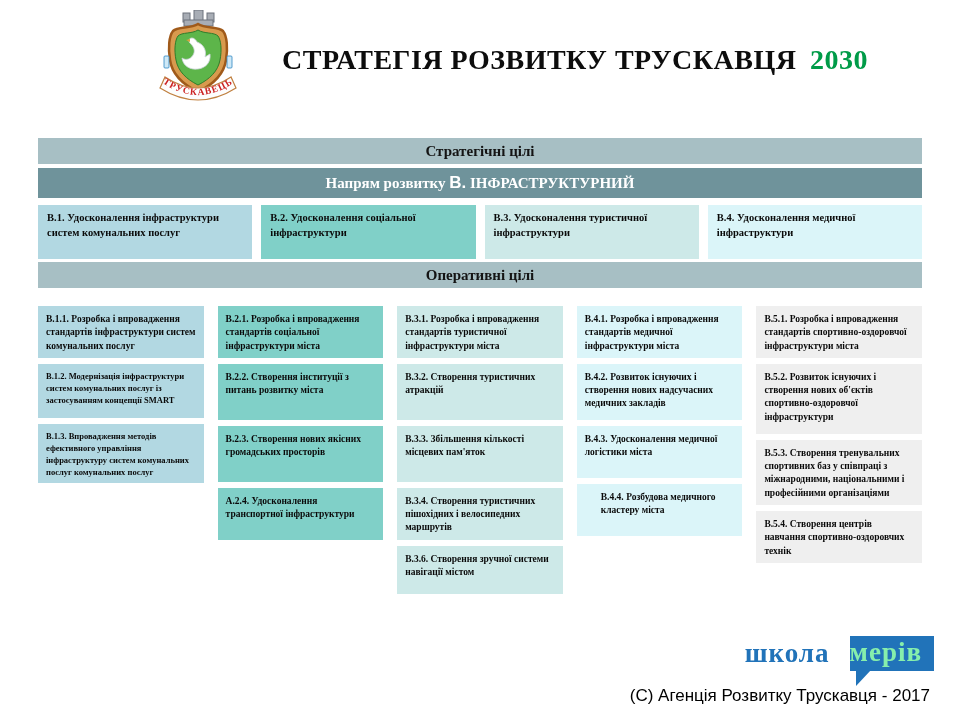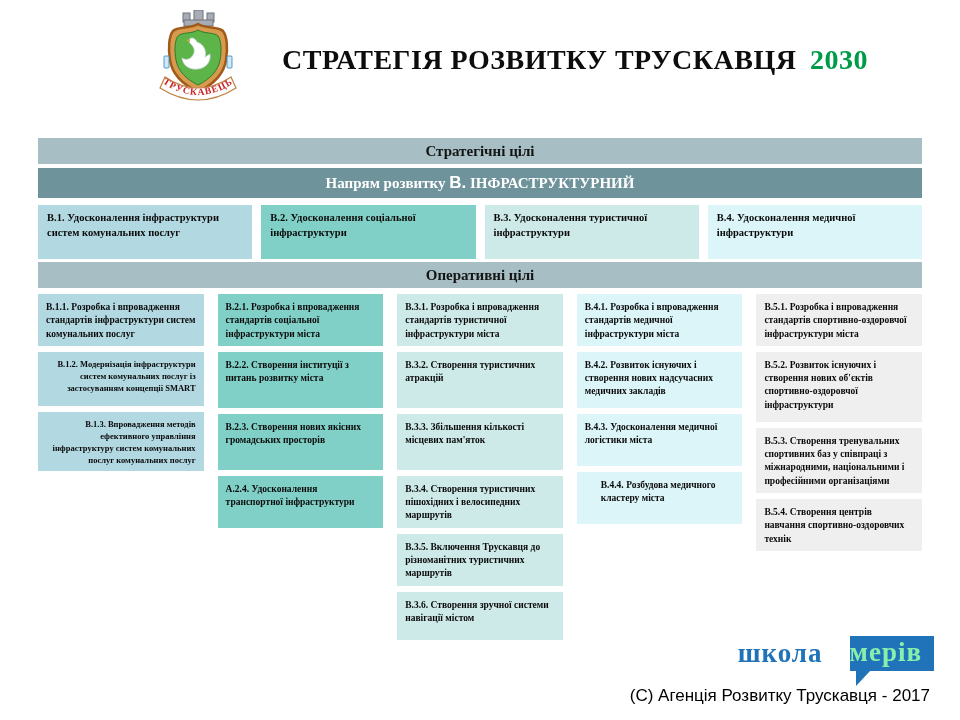--- a/index.html
+++ b/index.html
@@ -31,26 +31,26 @@
   .banner.dark .letter{font-family:"Liberation Sans",sans-serif;font-size:17px;}
   .banner.light{
     height:26px;line-height:26px;background:var(--banner-light);color:#141414;
     font-size:15px;margin-bottom:4px;
   }
   .strategic-row{display:flex;gap:9px;margin-bottom:3px;}
   .goal{color:#0a0a0a;font-weight:bold;}
   .goal.strategic{
     flex:1;min-height:54px;padding:6px 10px 4px 9px;font-size:10.5px;line-height:1.42;
   }
-  .op-grid{display:flex;gap:14px;align-items:flex-start;margin-top:6px;}
+  .op-grid{display:flex;gap:14px;align-items:flex-start;margin-top:18px;}
   .op-col{flex:1;display:flex;flex-direction:column;gap:6px;}
   .goal.op{padding:7px 8px 5px 8px;font-size:9.5px;line-height:1.4;}
-  .goal.op.small{font-size:8.5px;text-align:right;}
+  .goal.op.small{font-size:8.5px;}
   
-  .partner{position:absolute;right:26px;top:636px;display:flex;align-items:center;gap:27px;}
+  .partner{position:absolute;right:26px;top:636px;display:flex;align-items:center;gap:20px;}
   .partner .w1{color:var(--partner-blue);font-weight:bold;font-size:27px;letter-spacing:1px;}
   .partner .w2{
     position:relative;background:var(--partner-blue);color:#86efac;font-weight:bold;
     font-size:27px;letter-spacing:1px;padding:1px 12px 3px 0;
   }
   .partner .w2 .tail{
     position:absolute;left:6px;bottom:-15px;width:0;height:0;
     border-style:solid;border-width:16px 15px 0 0;
     border-color:var(--partner-blue) transparent transparent transparent;
   }
@@ -127,21 +127,20 @@
           <div class="goal op" style="background: rgb(128, 208, 200); min-height: 50px;"><span>В.2.1.</span> <span>Розробка і впровадження стандартів соціальної інфраструктури міста</span></div>
           <div class="goal op" style="background: rgb(128, 208, 200); min-height: 56px;"><span>В.2.2.</span> <span>Створення інституції з питань розвитку міста</span></div>
           <div class="goal op" style="background: rgb(128, 208, 200); min-height: 56px;"><span>В.2.3.</span> <span>Створення нових якісних громадських просторів</span></div>
           <div class="goal op" style="background: rgb(128, 208, 200); min-height: 52px;"><span>А.2.4.</span> <span>Удосконалення транспортної інфраструктури</span></div>
         </div>
         <div class="op-col">
           <div class="goal op" style="background: rgb(205, 233, 232); min-height: 50px;"><span>В.3.1.</span> <span>Розробка і впровадження стандартів туристичної інфраструктури міста</span></div>
           <div class="goal op" style="background: rgb(205, 233, 232); min-height: 56px;"><span>В.3.2.</span> <span>Створення туристичних атракцій</span></div>
           <div class="goal op" style="background: rgb(205, 233, 232); min-height: 56px;"><span>В.3.3.</span> <span>Збільшення кількості місцевих пам'яток</span></div>
           <div class="goal op" style="background: rgb(205, 233, 232); min-height: 52px;"><span>В.3.4.</span> <span>Створення туристичних пішохідних і велосипедних маршрутів</span></div>
-          <div class="goal op" style="background: rgb(205, 233, 232); min-height: 50px;"><span>В.3.5.</span> <span>Включення Трускавця до різноманітних туристичних маршрутів</span></div>
           <div class="goal op" style="background: rgb(205, 233, 232); min-height: 48px;"><span>В.3.6.</span> <span>Створення зручної системи навігації містом</span></div>
         </div>
         <div class="op-col">
           <div class="goal op" style="background: rgb(219, 245, 249); min-height: 50px;"><span>В.4.1.</span> <span>Розробка і впровадження стандартів медичної інфраструктури міста</span></div>
           <div class="goal op" style="background: rgb(219, 245, 249); min-height: 56px;"><span>В.4.2.</span> <span>Розвиток існуючих і створення нових надсучасних медичних закладів</span></div>
           <div class="goal op" style="background: rgb(219, 245, 249); min-height: 52px;"><span>В.4.3.</span> <span>Удосконалення медичної логістики міста</span></div>
           <div class="goal op" style="background: rgb(219, 245, 249); min-height: 52px; padding-left: 24px;"><span>В.4.4.</span> <span>Розбудова медичного кластеру міста</span></div>
         </div>
         <div class="op-col">
           <div class="goal op" style="background: rgb(239, 239, 239); min-height: 50px;"><span>В.5.1.</span> <span>Розробка і впровадження стандартів спортивно-оздоровчої інфраструктури міста</span></div>

